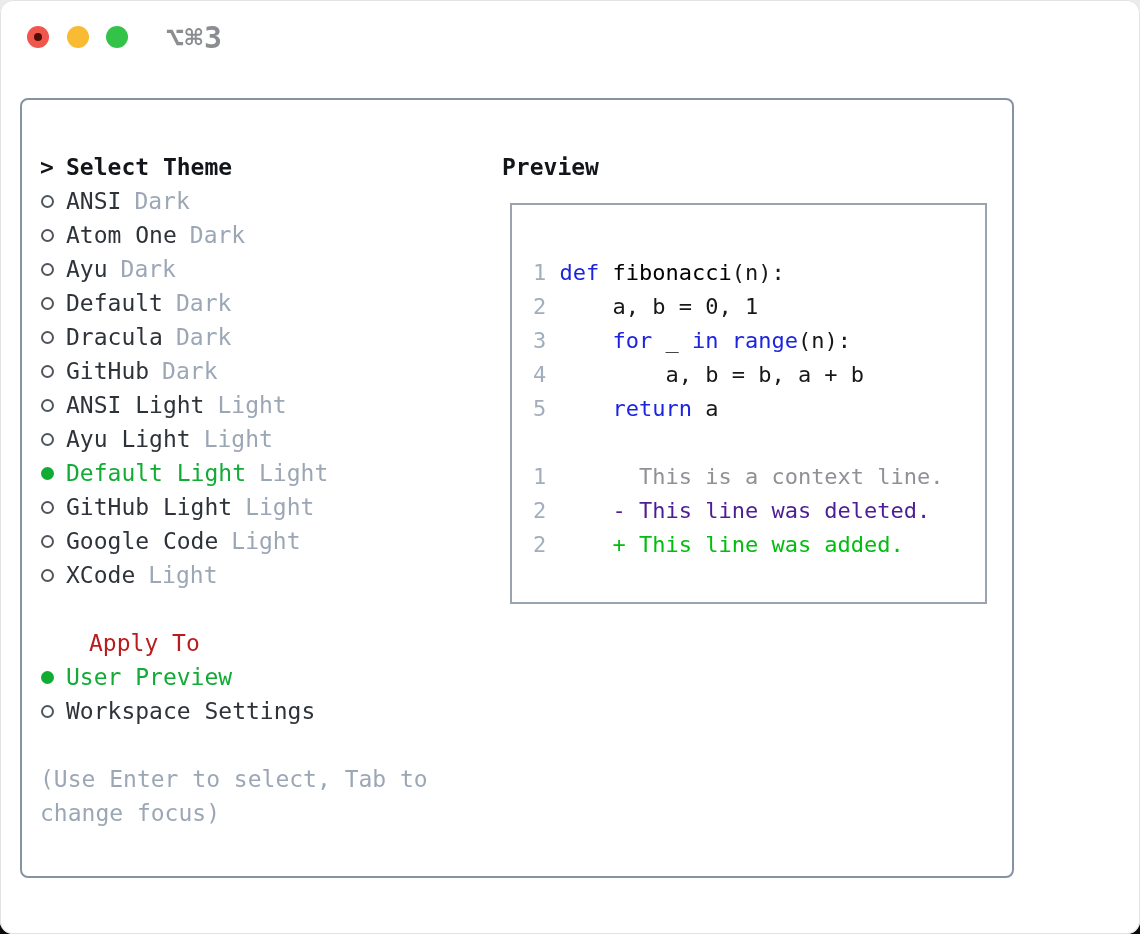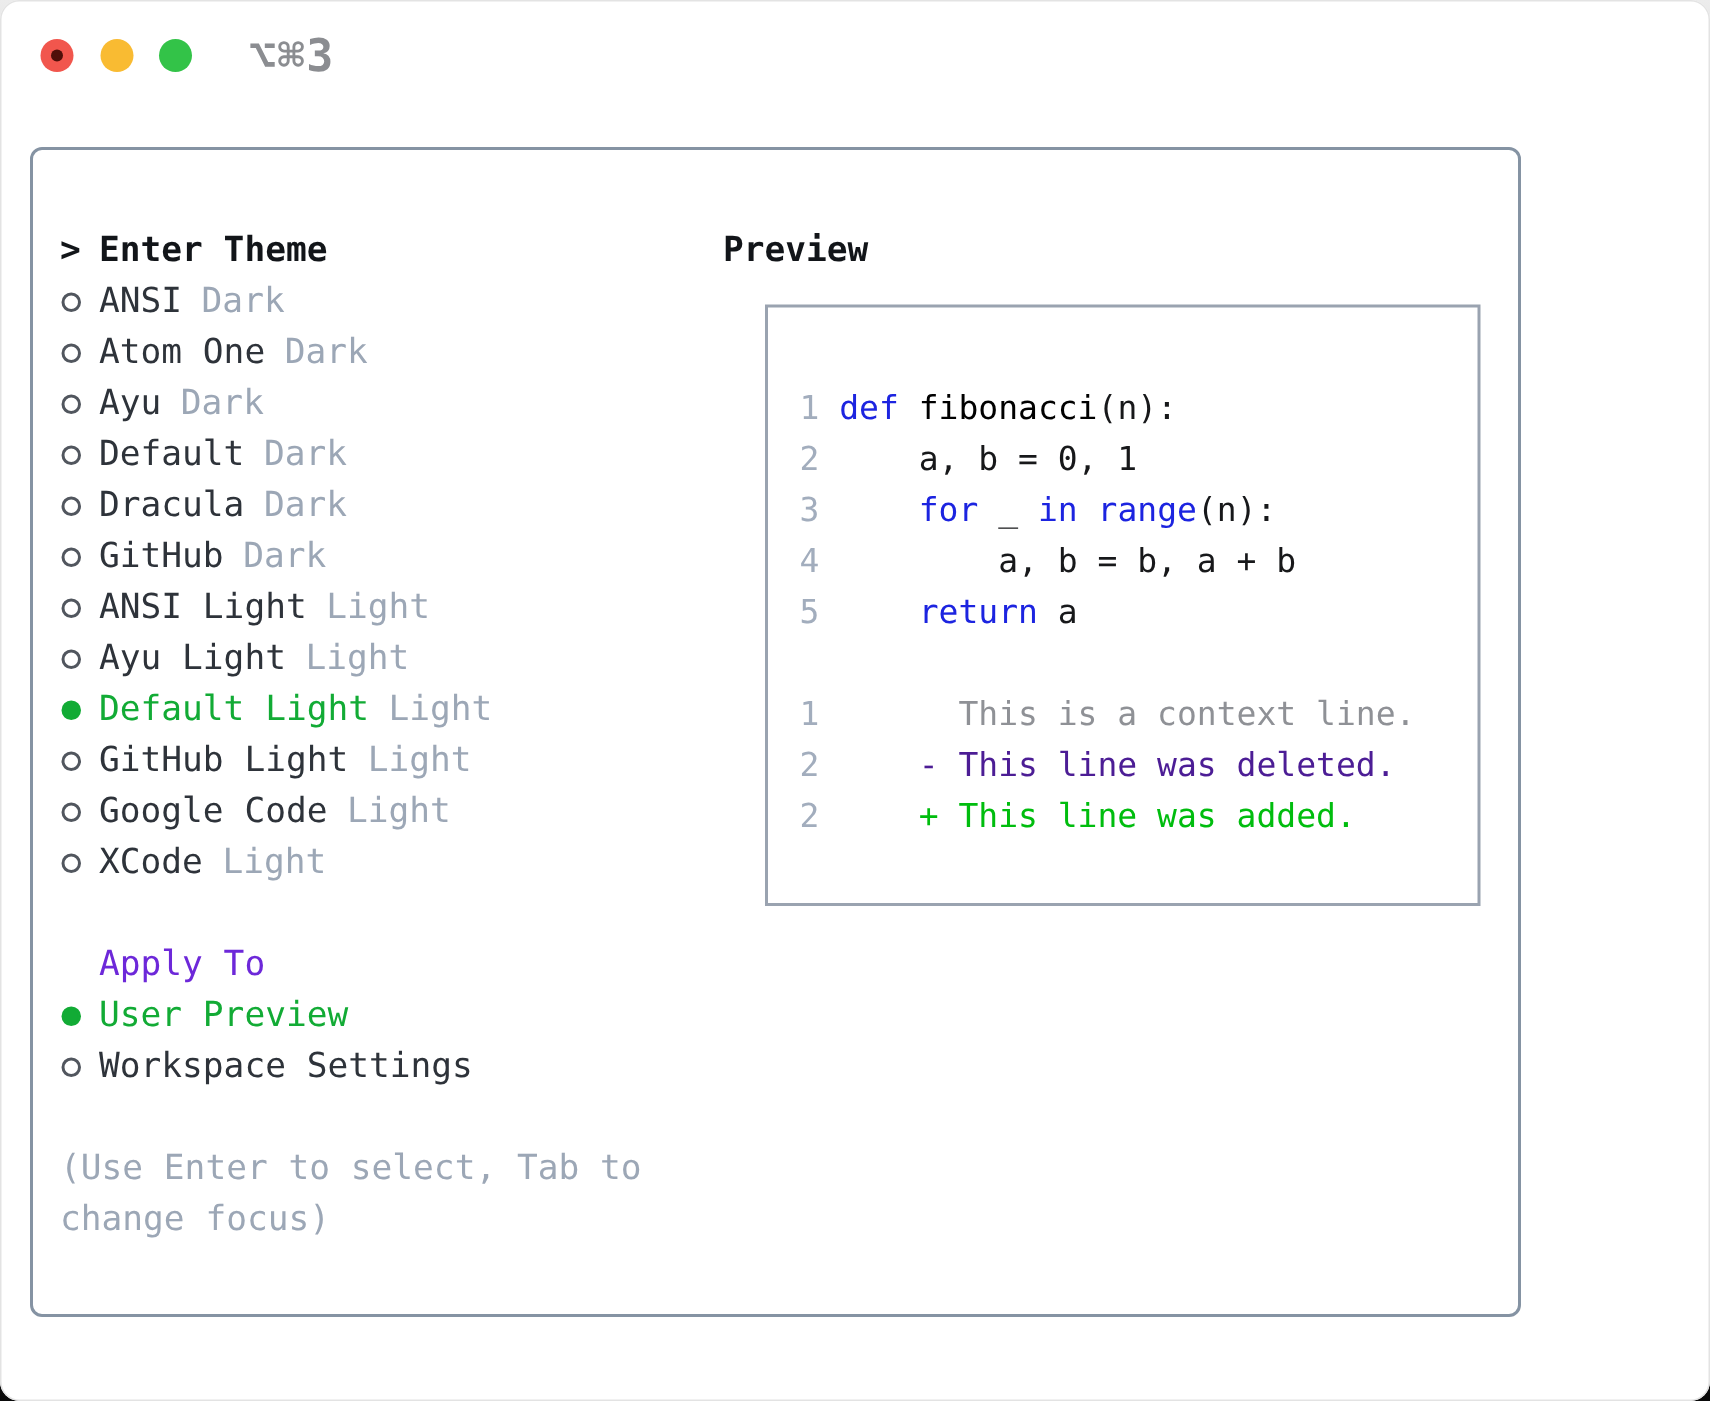--- a/index.html
+++ b/index.html
@@ -45,21 +45,21 @@
   .radio.filled { background:#12ab35; border-color:#12ab35; }
   .hdr { font-weight:bold; color:#121519; }
   .variant { color:#9ca7b6; margin-left:13px; }
   .row.selected .name { color:#12ab35;text-align:right; }
   .hint {
     width:432px; font-size:23px; line-height:34px; color:#9ca7b6;
     margin-top:0; white-space:normal;
   }
   
   .preview-title {
-    position:absolute; left:460px; top:50px; height:34px; display:flex; align-items:center;
+    position:absolute; left:480px; top:50px; height:34px; display:flex; align-items:center;
     font-size:23px; font-weight:bold; color:#121519;
   }
   .preview-box {
     position:absolute; left:488px; top:103px; width:477px; height:401px;
     border:2px solid #9aa3b0; background:#fff;
   }
   .code { position:absolute; left:21px; top:50px; }
   .cl { height:34px; display:flex; align-items:center; font-size:22px; white-space:pre; color:#17181a; }
   .ln { display:inline-block; width:1ch; margin-right:1ch; color:#a2adbd; text-align:right; }
   .kw  { color:#1c24e0; }
@@ -82,21 +82,21 @@
   </div>
 
   <div class="panel">
 
     <div class="left-col">
 
       <div class="row">
         <span class="marker">
             <span class="prompt">&gt;</span>
           </span>
-        <span class="hdr">Enter Theme</span>
+        <span class="hdr">Select Theme</span>
       </div>
 
       <div class="row">
         <span class="marker">
             <span class="radio"></span>
           </span>
         <span class="name">ANSI</span>
         <span class="variant">Dark</span>
       </div>
       <div class="row">
@@ -174,21 +174,21 @@
             <span class="radio"></span>
           </span>
         <span class="name">XCode</span>
         <span class="variant">Light</span>
       </div>
 
       <div class="row blank"></div>
 
       <div class="row">
         <span class="marker"></span>
-        <span style="color:#6d28d9;">Apply To</span>
+        <span style="color:#b91c1c;margin-left:23px;">Apply To</span>
       </div>
       <div class="row selected">
         <span class="marker">
             <span class="radio filled"></span>
           </span>
         <span class="name">User Preview</span>
       </div>
       <div class="row">
         <span class="marker">
             <span class="radio"></span>

